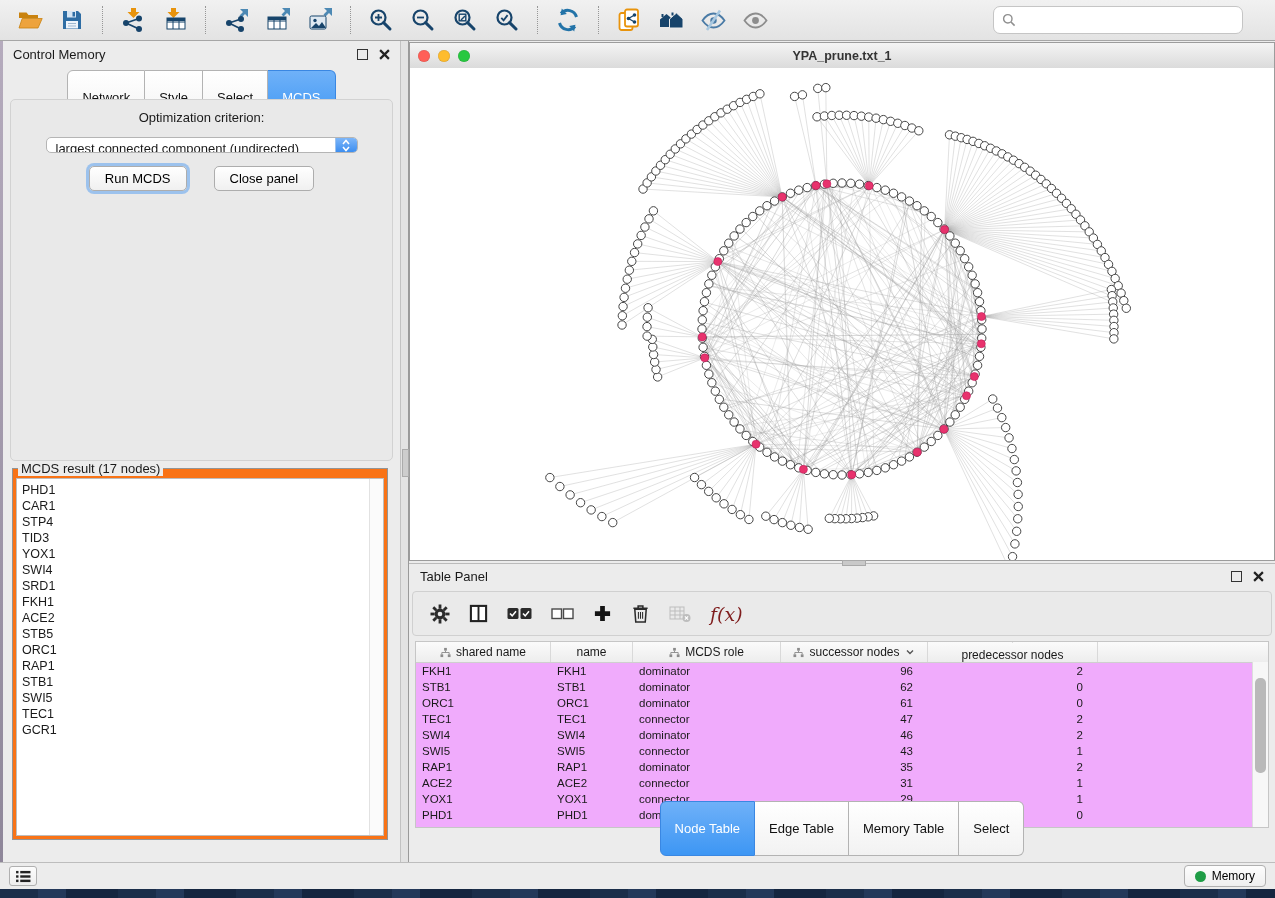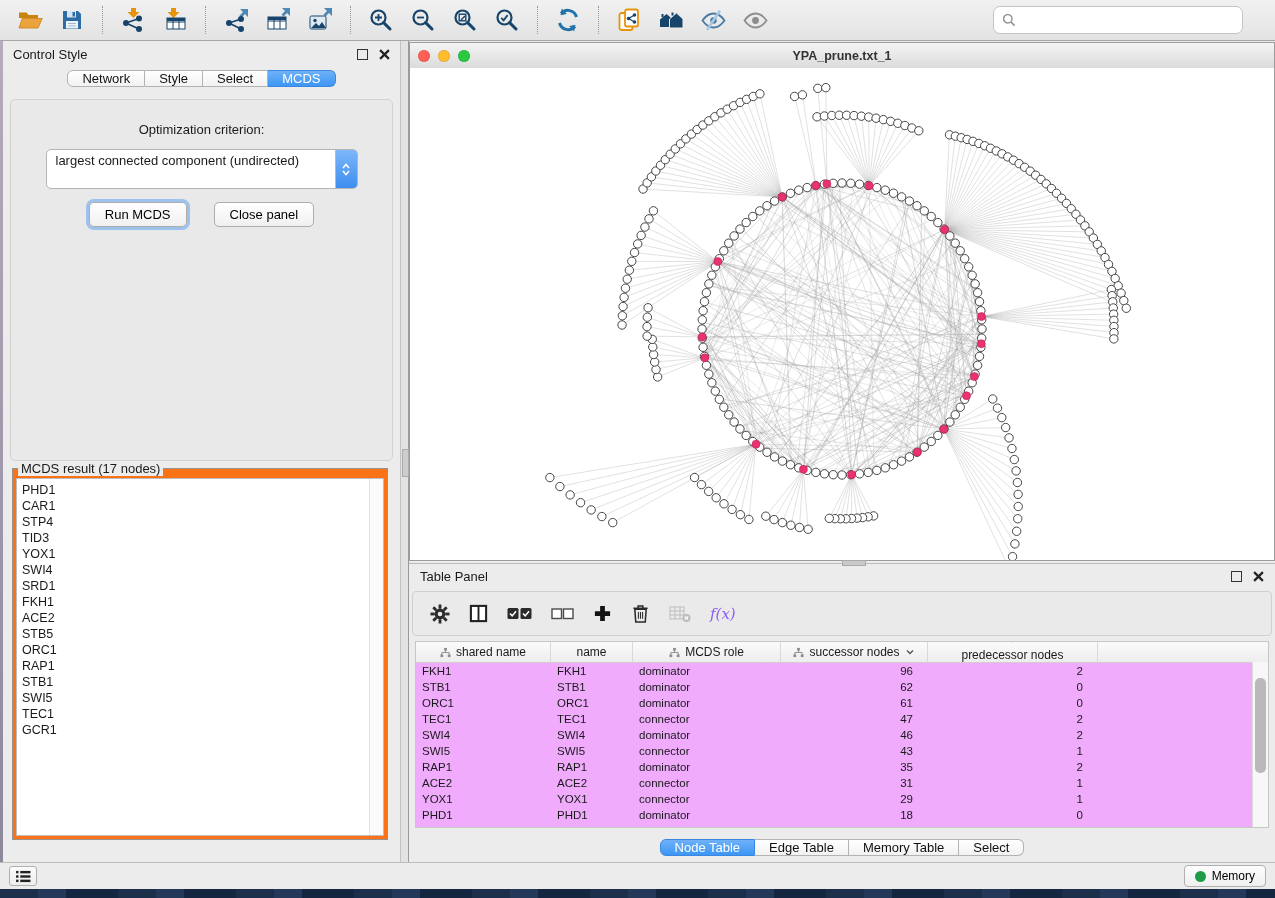--- a/index.html
+++ b/index.html
@@ -27,30 +27,30 @@
     background:repeating-linear-gradient(90deg,#1b2e4a 0 38px,#24395a 38px 66px,#152640 66px 118px)}
 
   
   .control-panel{position:absolute;left:3px;top:41px;width:397px;height:821px;background:#ececec;box-sizing:border-box}
   .panel-header{height:26px;display:flex;align-items:center;padding:0 10px;font-size:13px}
   .ph-icons{margin-left:auto;display:flex;gap:11px;align-items:center}
   .float-ic{width:9px;height:9px;border:1.5px solid #333;display:inline-block}
   .close-ic svg{width:11px;height:11px}
 
   .seg-row{display:flex;justify-content:center;margin-top:3px}
-  .seg{font-family:inherit;font-size:13px;padding:0 14px;background:linear-gradient(#fff,#f2f2f2);
+  .seg{font-family:inherit;font-size:13px;padding:19px 14px;background:linear-gradient(#fff,#f2f2f2);
     border:1px solid #b3b3b3;border-left-width:0;color:#111;cursor:default}
   .seg:first-child{border-left-width:1px;border-radius:6px 0 0 6px}
   .seg:last-child{border-radius:0 6px 6px 0}
   .seg-active{background:linear-gradient(#6fb1f8,#3d96f4);color:#fff;border-color:#3a87e2}
 
   .tab-content{position:absolute;left:7px;right:7px;top:58px;height:360px;background:#e9e9e9;
     border:1px solid #d2d2d2;border-radius:5px}
-  .opt-label{text-align:center;margin-top:22px;font-size:13px}
-  .selectbox{margin:12px auto 0;width:312px;height:40px;background:#fff;border:1px solid #b5b5b5;
+  .opt-label{text-align:center;margin-top:10px;font-size:13px}
+  .selectbox{margin:12px auto 0;width:312px;height:16px;background:#fff;border:1px solid #b5b5b5;
     border-radius:5px;display:flex;box-sizing:border-box;overflow:hidden}
   .sel-text{flex:1;font-size:13px;line-height:22px;padding-left:9px;white-space:nowrap}
   .sel-btn{width:21px;background:linear-gradient(#7db6f9,#3d8ef0);display:flex;flex-direction:column;
     align-items:center;justify-content:center;gap:1px;border-left:1px solid #9cc2ef}
   .btn-row{display:flex;justify-content:center;gap:27px;margin-top:13px}
   .btn{font-family:inherit;font-size:13px;padding:4px 15px;background:linear-gradient(#fff,#f0f0f0);
     border:1px solid #adadad;border-radius:5px;cursor:default}
   .btn-focus{box-shadow:0 0 0 3px rgba(92,162,240,.55)}
 
   .groupbox{position:absolute;left:9px;right:12px;top:427px;height:370px;border:1px solid #949494;background:#f97316}
@@ -79,21 +79,21 @@
   .ringnode{fill:#fff;stroke:#454545;stroke-width:1}
 
   
   .table-panel{position:absolute;left:409px;top:563px;width:866px;height:299px;background:#ececec;
     border-top:1px solid #bbb;box-sizing:border-box}
   .h-handle{position:absolute;left:50%;top:-4px;width:22px;height:4px;background:#c9c9c9;border:1px solid #a9a9a9}
   .tp-header{height:25px;display:flex;align-items:center;padding:0 11px;font-size:13px}
   .tp-toolbar{position:absolute;left:3px;right:3px;top:27px;height:45px;background:#eaeaea;
     border:1px solid #d0d0d0;border-radius:4px;display:flex;align-items:center;gap:19px;padding:0 17px;box-sizing:border-box}
   .ttbtn{background:none;border:none;padding:0;display:flex;align-items:center;cursor:default}
-  .fx{font-family:"DejaVu Serif",serif;font-style:italic;font-size:15px;color:#8b5cf6}
+  .fx{font-family:"DejaVu Serif",serif;font-style:italic;font-size:19px;color:#7f1d1d}
 
   .tp-table{position:absolute;left:6px;right:6px;top:77px;bottom:34px;background:#f0abfc;border:1px solid #c6c6c6;overflow:hidden}
   .thead{display:flex;height:20px;background:linear-gradient(#fbfbfb,#ededed);border-bottom:1px solid #cfcfcf}
   .th{box-sizing:border-box;border-right:1px solid #d9d9d9;display:flex;align-items:center;
     justify-content:center;font-size:12px;gap:5px;flex-shrink:0}
   .th-fill{flex:1;border-right:none}
   .treeic{width:11px;height:11px}
   .treeic rect{fill:#8b8b8b}
   .sortic{width:10px;height:10px}
   .tr{display:flex;height:16px;line-height:16px}
@@ -268,21 +268,21 @@
       <line x1="9" y1="9" x2="12.6" y2="12.6" stroke="#8f8f8f" stroke-width="1.6"></line>
     </svg>
     <input placeholder="" style="">
   </div>
 </div>
 
 <div class="left-strip"></div>
 
 <div class="control-panel">
   <div class="panel-header">
-    <span>Control Style</span>
+    <span>Control Memory</span>
     <span class="ph-icons">
       <span class="float-ic"></span>
       <span class="close-ic">
         <svg viewBox="0 0 10 10">
             <path d="M1 1l8 8M9 1l-8 8" stroke="#222" stroke-width="2"></path>
           </svg>
       </span>
     </span>
   </div>
   <div class="seg-row">

